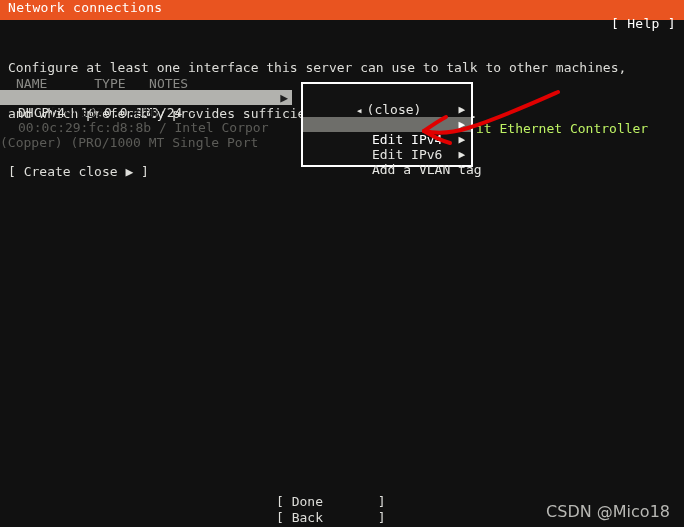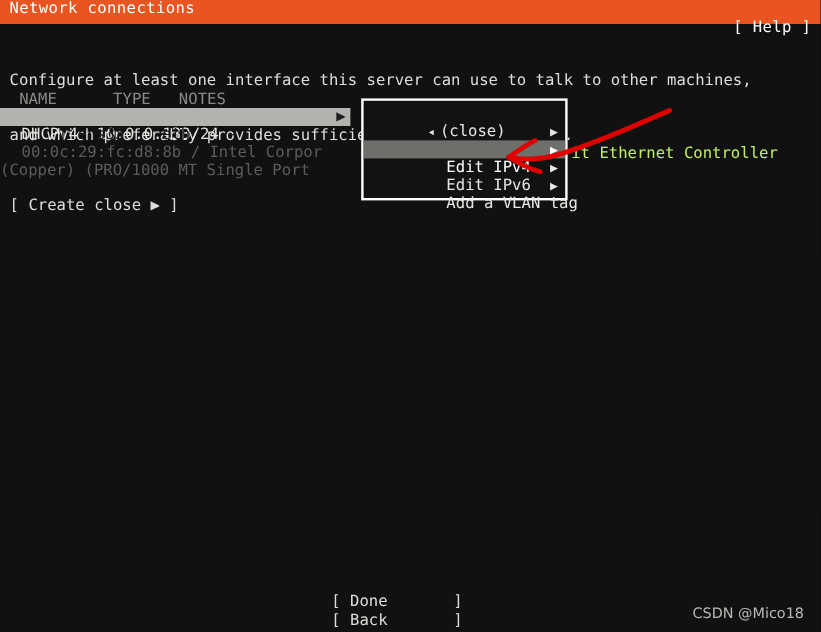--- a/index.html
+++ b/index.html
@@ -162,21 +162,21 @@
     white-space: pre;
     height: 16px;
     color: #dededa;
   }
   #watermark {
     position: absolute;
     right: 14px;
     top: 504px;
     color: #b8b8b4;
     font-family: "DejaVu Sans", "Liberation Sans", sans-serif;
-    font-size: 12px;
+    font-size: 16px;
     white-space: pre;
   }
 </style>
 </head>
 <body>
 
 <div id="screen">
 
   <div id="header">
     <span class="title">Network connections</span>

